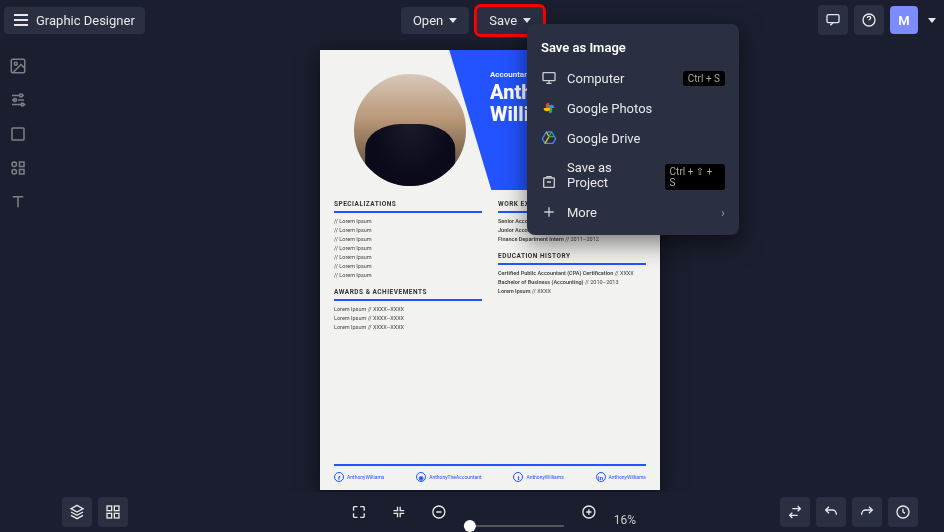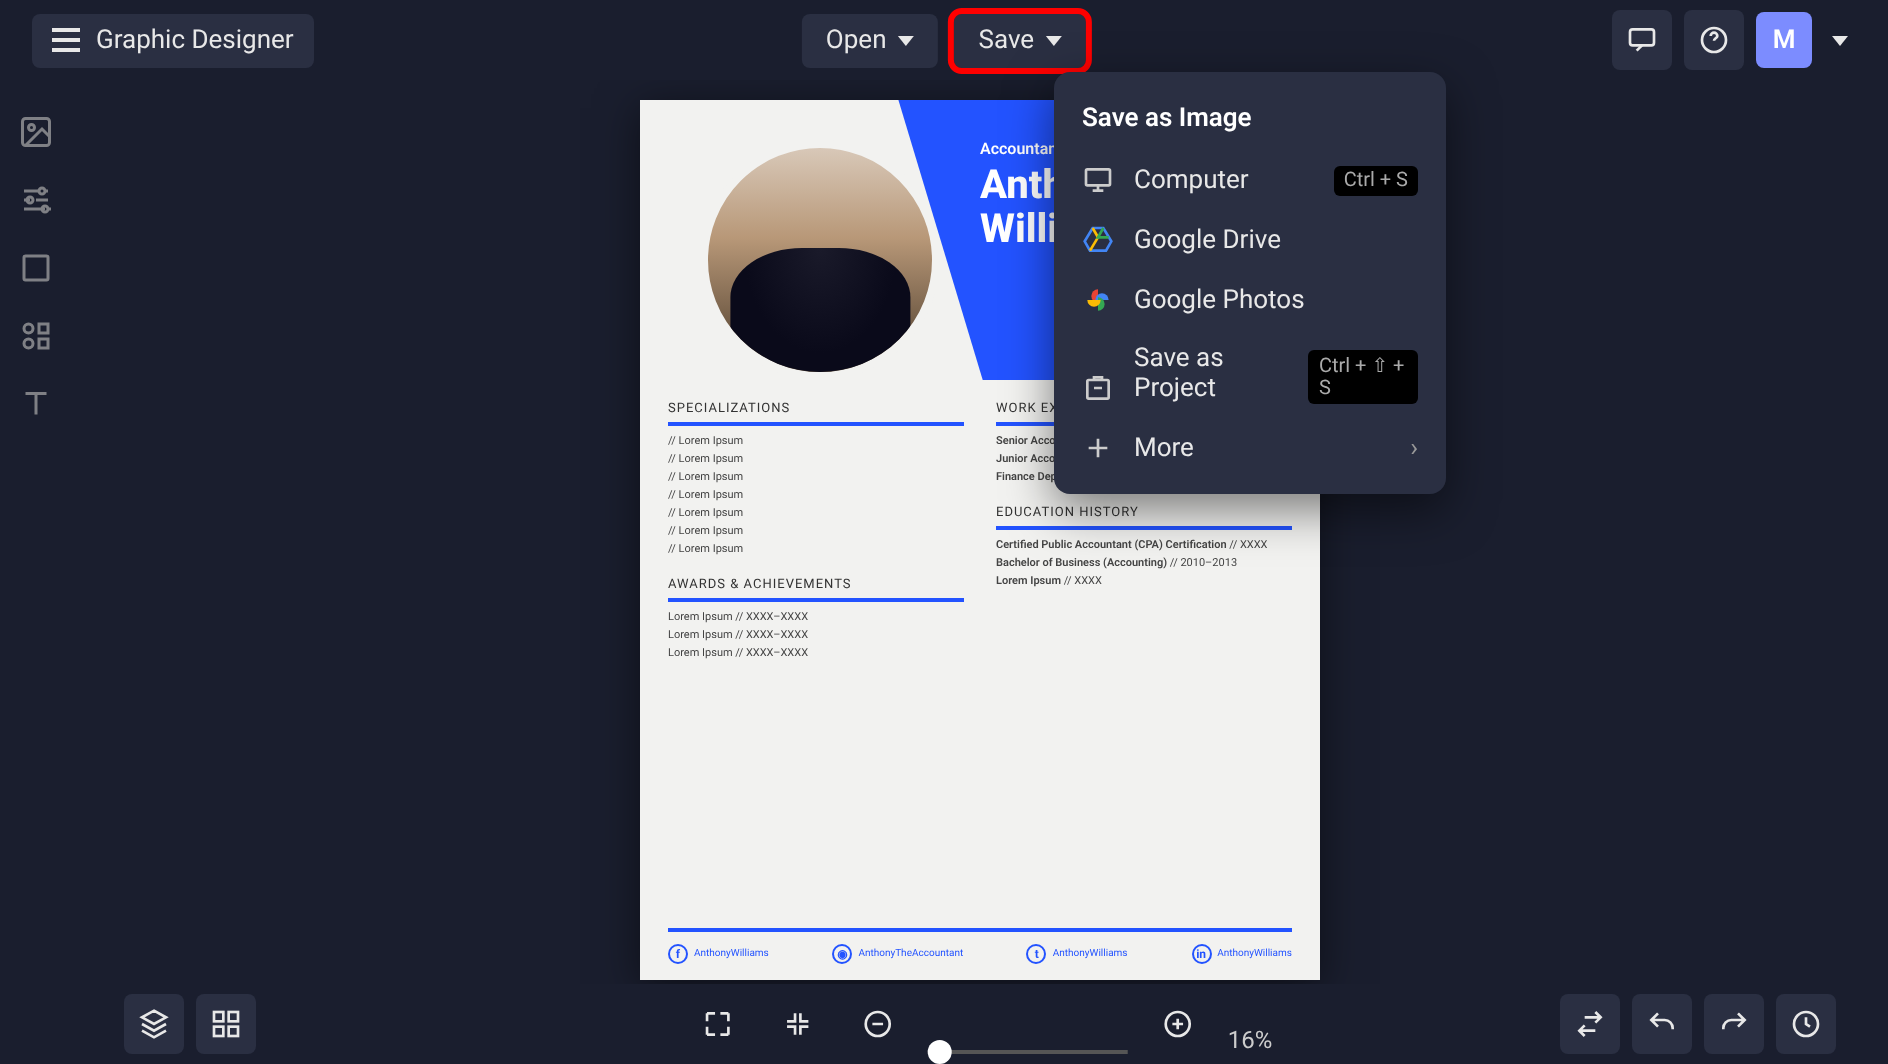--- a/index.html
+++ b/index.html
@@ -1,17 +1,17 @@
 <!DOCTYPE html>
 <html><head>
 <meta charset="utf-8">
 <style>
 *{margin:0;padding:0;box-sizing:border-box;font-family:-apple-system,BlinkMacSystemFont,"Segoe UI",Roboto,sans-serif}
 body{background:#1a1e2e;color:#e8e8e8;width:944px;height:532px;overflow:hidden;position:relative}
-.topbar{display:flex;align-items:center;height:40px;padding:0 16px;gap:8px}
+.topbar{display:flex;align-items:center;height:40px;padding:0 4px;gap:8px}
 .hamburger-btn{display:flex;align-items:center;gap:8px;background:#2a2f42;border:none;color:#e8e8e8;padding:6px 10px;border-radius:4px;font-size:13px;cursor:pointer}
 .hamburger-icon{display:flex;flex-direction:column;gap:3px}
 .hamburger-icon span{width:14px;height:2px;background:#e8e8e8;display:block}
 .center-btns{position:absolute;left:50%;transform:translateX(-50%);display:flex;gap:8px}
 .dd-btn{background:#2a2f42;border:none;color:#e8e8e8;padding:6px 12px;border-radius:4px;font-size:13px;cursor:pointer;display:flex;align-items:center;gap:6px}
 .save-highlight{outline:3px solid #ff0000;outline-offset:0}
 .chevron-down{width:0;height:0;border-left:4px solid transparent;border-right:4px solid transparent;border-top:5px solid #e8e8e8}
 .right-btns{margin-left:auto;display:flex;align-items:center;gap:6px}
 .icon-btn{background:#2a2f42;border:none;width:30px;height:30px;border-radius:4px;cursor:pointer;display:flex;align-items:center;justify-content:center;color:#e8e8e8}
 .avatar{width:28px;height:28px;background:#7c8cff;border-radius:4px;display:flex;align-items:center;justify-content:center;font-weight:600;font-size:13px;color:#fff}
@@ -22,28 +22,28 @@
 .hero{position:relative;height:140px;overflow:visible}
 .hero-blue{position:absolute;top:0;right:0;width:62%;height:100%;background:#2353ff;clip-path:polygon(0 0,100% 0,100% 100%,20% 100%)}
 .hero-title{position:absolute;top:20px;left:170px;color:#fff}
 .hero-sub{font-size:8px;font-weight:600}
 .hero-name{font-size:20px;font-weight:800;line-height:1.1;margin-top:2px}
 .photo{position:absolute;left:30px;top:20px;width:120px;height:120px;border-radius:50%;background:linear-gradient(180deg,#d8c8b8 0%,#b89878 40%,#4a3a2a 100%);border:4px solid #f2f2f0;overflow:hidden}
 .photo::after{content:"";position:absolute;bottom:0;left:50%;transform:translateX(-50%);width:80%;height:55%;background:radial-gradient(ellipse at top,#1a1a2a 0%,#0a0a1a 60%);border-radius:40% 40% 0 0}
 .contact{position:absolute;right:10px;top:92px;font-size:5px;color:#555;line-height:1.5;text-align:left}
 .doc-body{padding:10px 14px;display:flex;gap:16px}
 .col{flex:1}
-.sec-title{font-size:6.5px;font-weight:400;text-transform:uppercase;letter-spacing:.5px;color:#333;border-bottom:2px solid #2353ff;padding-bottom:3px;margin-bottom:5px;margin-top:10px}
+.sec-title{font-size:6.5px;font-weight:700;text-transform:uppercase;letter-spacing:.5px;color:#333;border-bottom:2px solid #2353ff;padding-bottom:3px;margin-bottom:5px;margin-top:10px}
 .sec-title:first-child{margin-top:0}
 .line{font-size:5.5px;color:#444;margin-bottom:3px}
 .bold{font-weight:600}
 .socials{position:absolute;bottom:8px;left:14px;right:14px;border-top:2px solid #2353ff;padding-top:6px;display:flex;justify-content:space-between}
 .social{display:flex;align-items:center;gap:3px;font-size:5px;color:#2353ff}
 .social-icon{width:10px;height:10px;border:1px solid #2353ff;border-radius:50%;display:flex;align-items:center;justify-content:center;font-size:6px;font-weight:bold}
-.dropdown{position:absolute;top:36px;left:527px;width:196px;background:#2a2f42;border-radius:8px;box-shadow:0 8px 24px rgba(0,0,0,.5);padding:8px 0;z-index:100}
+.dropdown{position:absolute;top:24px;left:527px;width:212px;background:#2a2f42;border-radius:8px;box-shadow:0 8px 24px rgba(0,0,0,.5);padding:8px 0;z-index:100}
 .dd-header{padding:8px 14px;font-size:13px;font-weight:600;color:#fff}
 .dd-item{display:flex;align-items:flex-end;gap:10px;padding:7px 14px;font-size:13px;cursor:pointer;position:relative}
 .dd-icon{width:16px;height:16px;display:flex;align-items:center;justify-content:center;flex-shrink:0}
 .shortcut{margin-left:auto;background:#000000;font-size:10px;padding:2px 5px;border-radius:3px;color:#aaa}
 .chev-right{margin-left:auto;color:#999}
 .bottombar{position:absolute;bottom:0;left:36px;right:0;height:40px;display:flex;align-items:center;padding:0 26px;gap:10px}
 .bb-group{display:flex;gap:6px}
 .bb-center{position:absolute;left:50%;transform:translateX(-50%);display:flex;align-items:flex-end;gap:10px}
 .zoom-track{width:100px;height:2px;background:#555;position:relative}
 .zoom-handle{position:absolute;left:0;top:-5px;width:12px;height:12px;background:#fff;border-radius:50%}
@@ -201,40 +201,40 @@
             <rect x="3" y="4" width="18" height="12" rx="1"></rect>
             <path d="M8 20h8M12 16v4"></path>
           </svg>
         </span>
         <span>Computer</span>
         <span class="shortcut">Ctrl + S</span>
       </div>
       <div class="dd-item">
         <span class="dd-icon">
           <svg width="16" height="16" viewBox="0 0 24 24">
-            <path d="M8 3l8 0 6 10-4 7H6l-4-7z" fill="none" stroke="#4285f4" stroke-width="2"></path>
-            <path d="M8 3l4 7-6 10" stroke="#fbbc04" stroke-width="2" fill="none"></path>
-            <path d="M16 3l-4 7 8 0" stroke="#34a853" stroke-width="2" fill="none"></path>
-          </svg>
-        </span>
-        <span>Google Drive</span>
-      </div>
-      <div class="dd-item">
-        <span class="dd-icon">
-          <svg width="16" height="16" viewBox="0 0 24 24">
             <path d="M12 4a5 5 0 000 10V4z" fill="#ea4335"></path>
             <path d="M20 12a5 5 0 00-10 0h10z" fill="#4285f4"></path>
             <path d="M12 20a5 5 0 000-10v10z" fill="#34a853"></path>
             <path d="M4 12a5 5 0 0010 0H4z" fill="#fbbc04"></path>
           </svg>
         </span>
         <span>Google Photos</span>
       </div>
       <div class="dd-item">
         <span class="dd-icon">
+          <svg width="16" height="16" viewBox="0 0 24 24">
+            <path d="M8 3l8 0 6 10-4 7H6l-4-7z" fill="none" stroke="#4285f4" stroke-width="2"></path>
+            <path d="M8 3l4 7-6 10" stroke="#fbbc04" stroke-width="2" fill="none"></path>
+            <path d="M16 3l-4 7 8 0" stroke="#34a853" stroke-width="2" fill="none"></path>
+          </svg>
+        </span>
+        <span>Google Drive</span>
+      </div>
+      <div class="dd-item">
+        <span class="dd-icon">
           <svg width="16" height="16" viewBox="0 0 24 24" fill="none" stroke="#ccc" stroke-width="2">
             <rect x="4" y="6" width="16" height="14" rx="1"></rect>
             <path d="M9 6V4h6v2M9 12h6"></path>
           </svg>
         </span>
         <span>Save as Project</span>
         <span class="shortcut">Ctrl + ⇧ + S</span>
       </div>
       <div class="dd-item">
         <span class="dd-icon">

